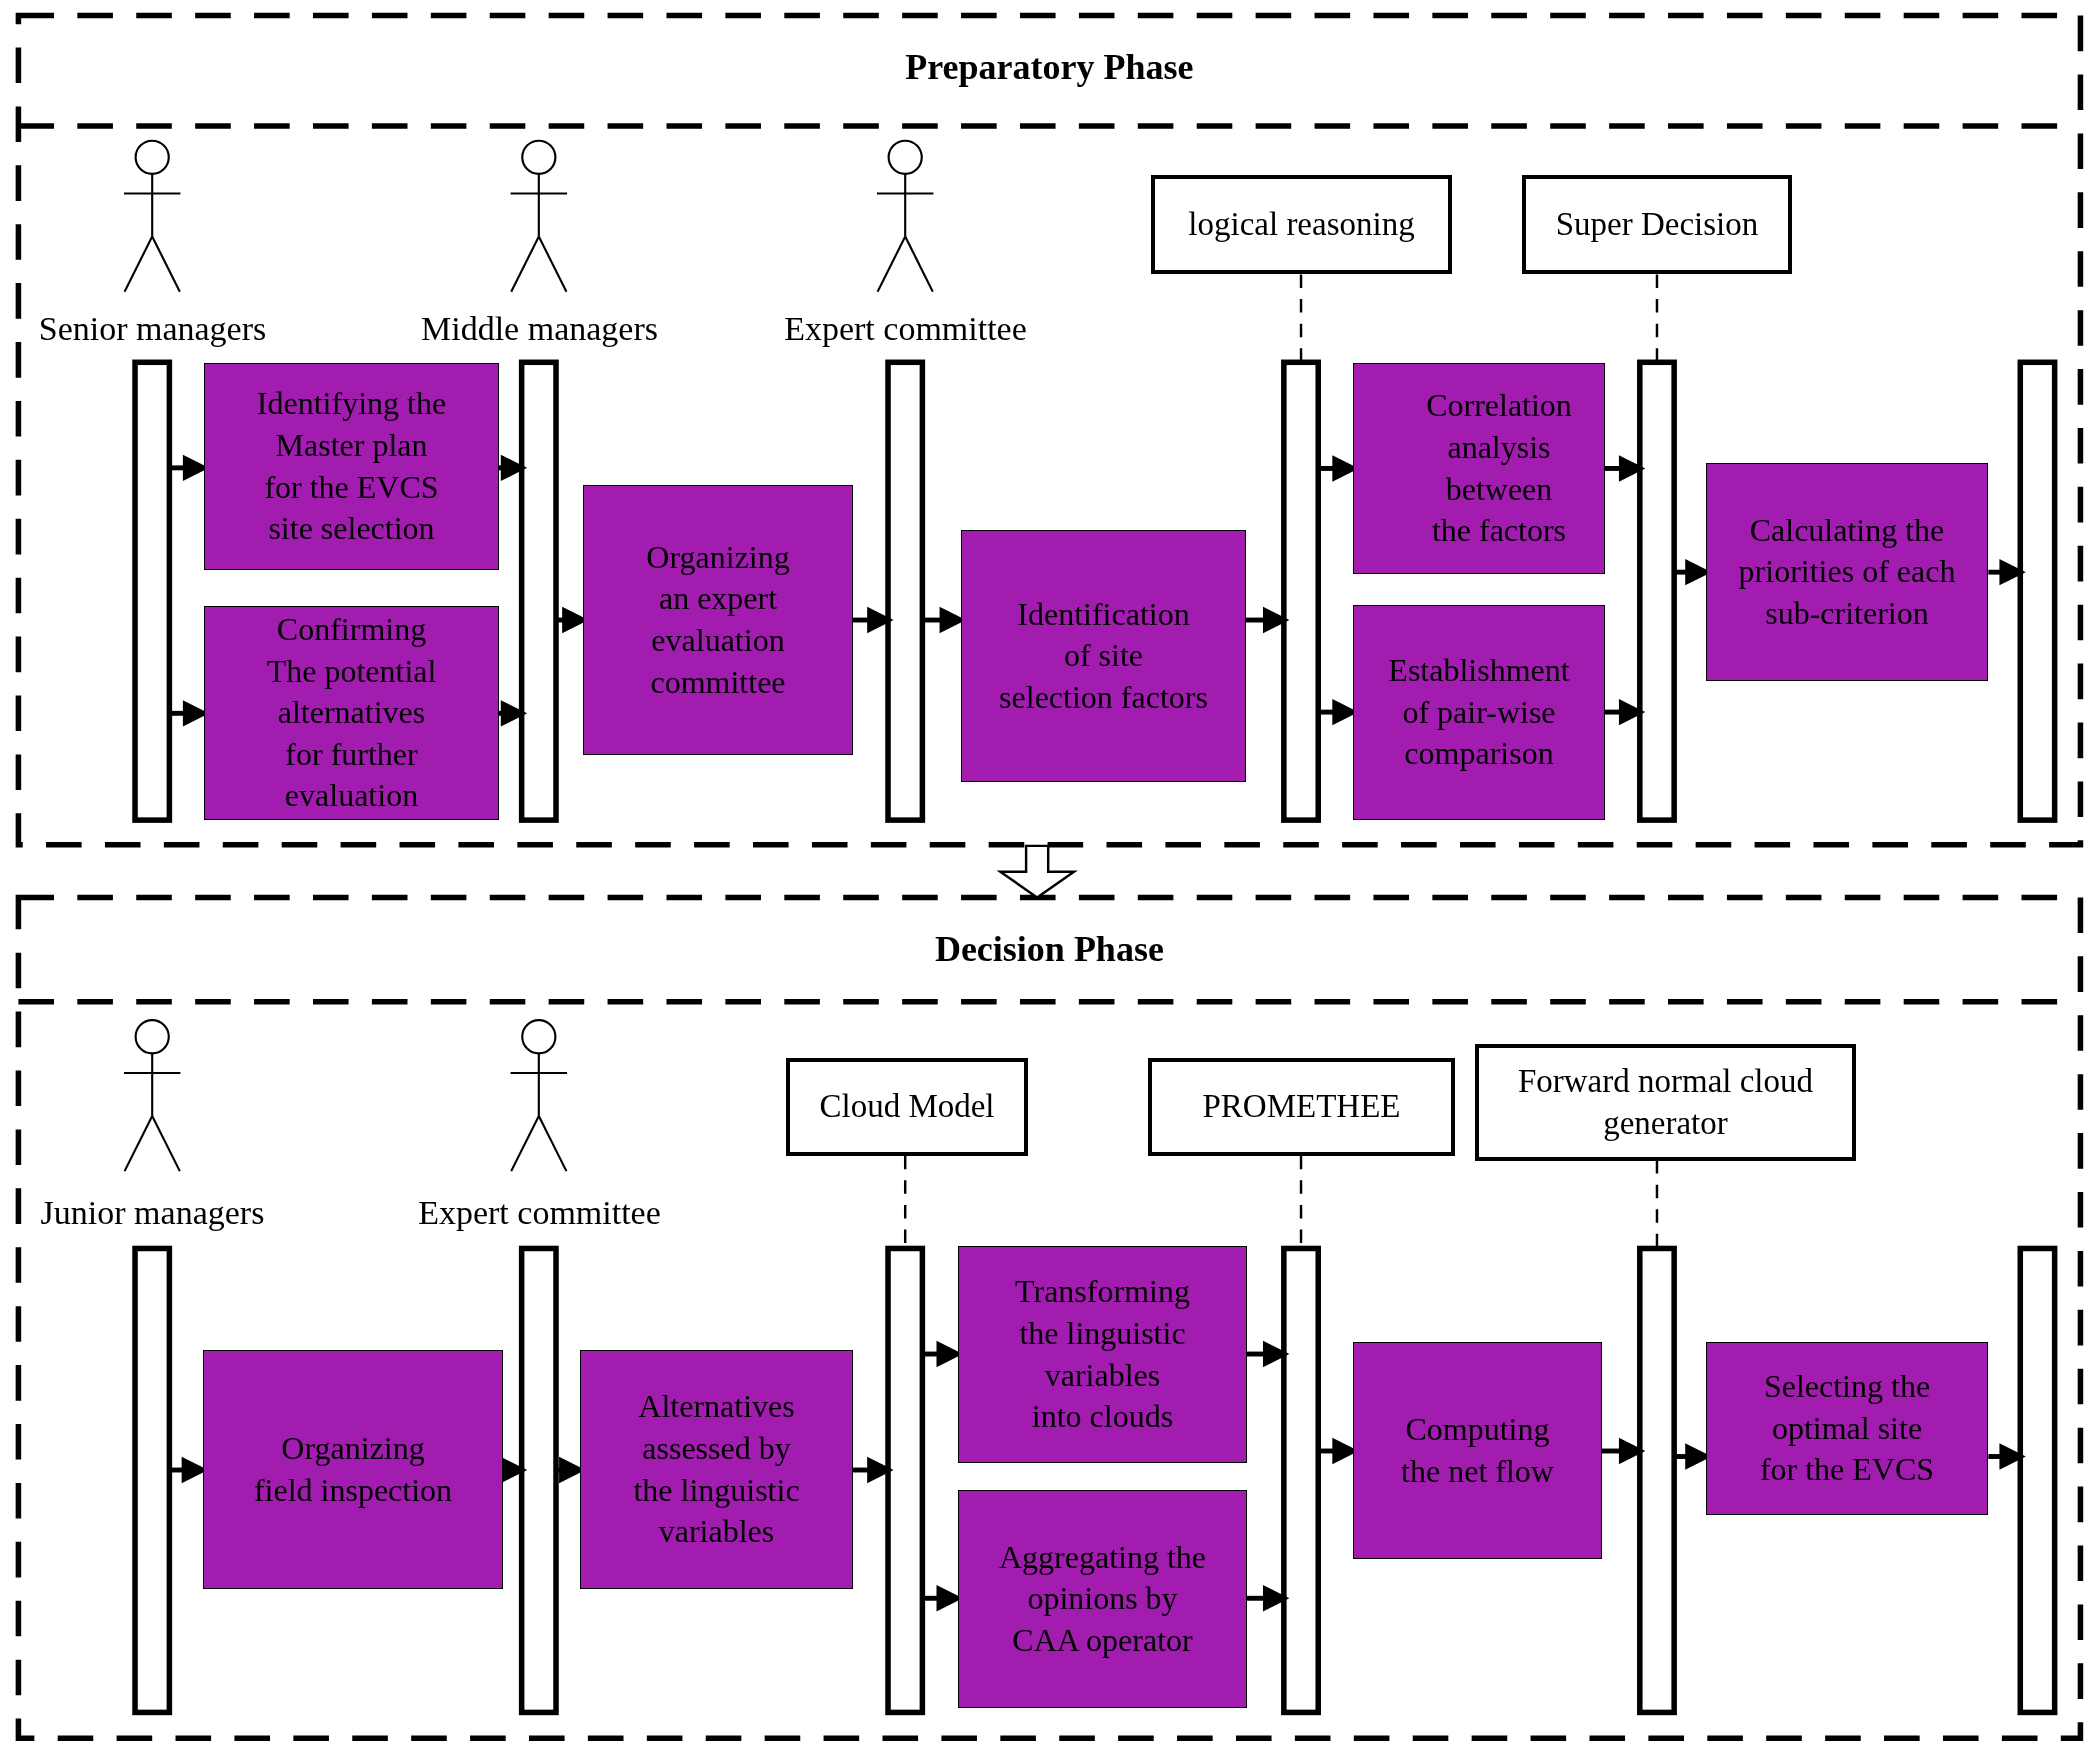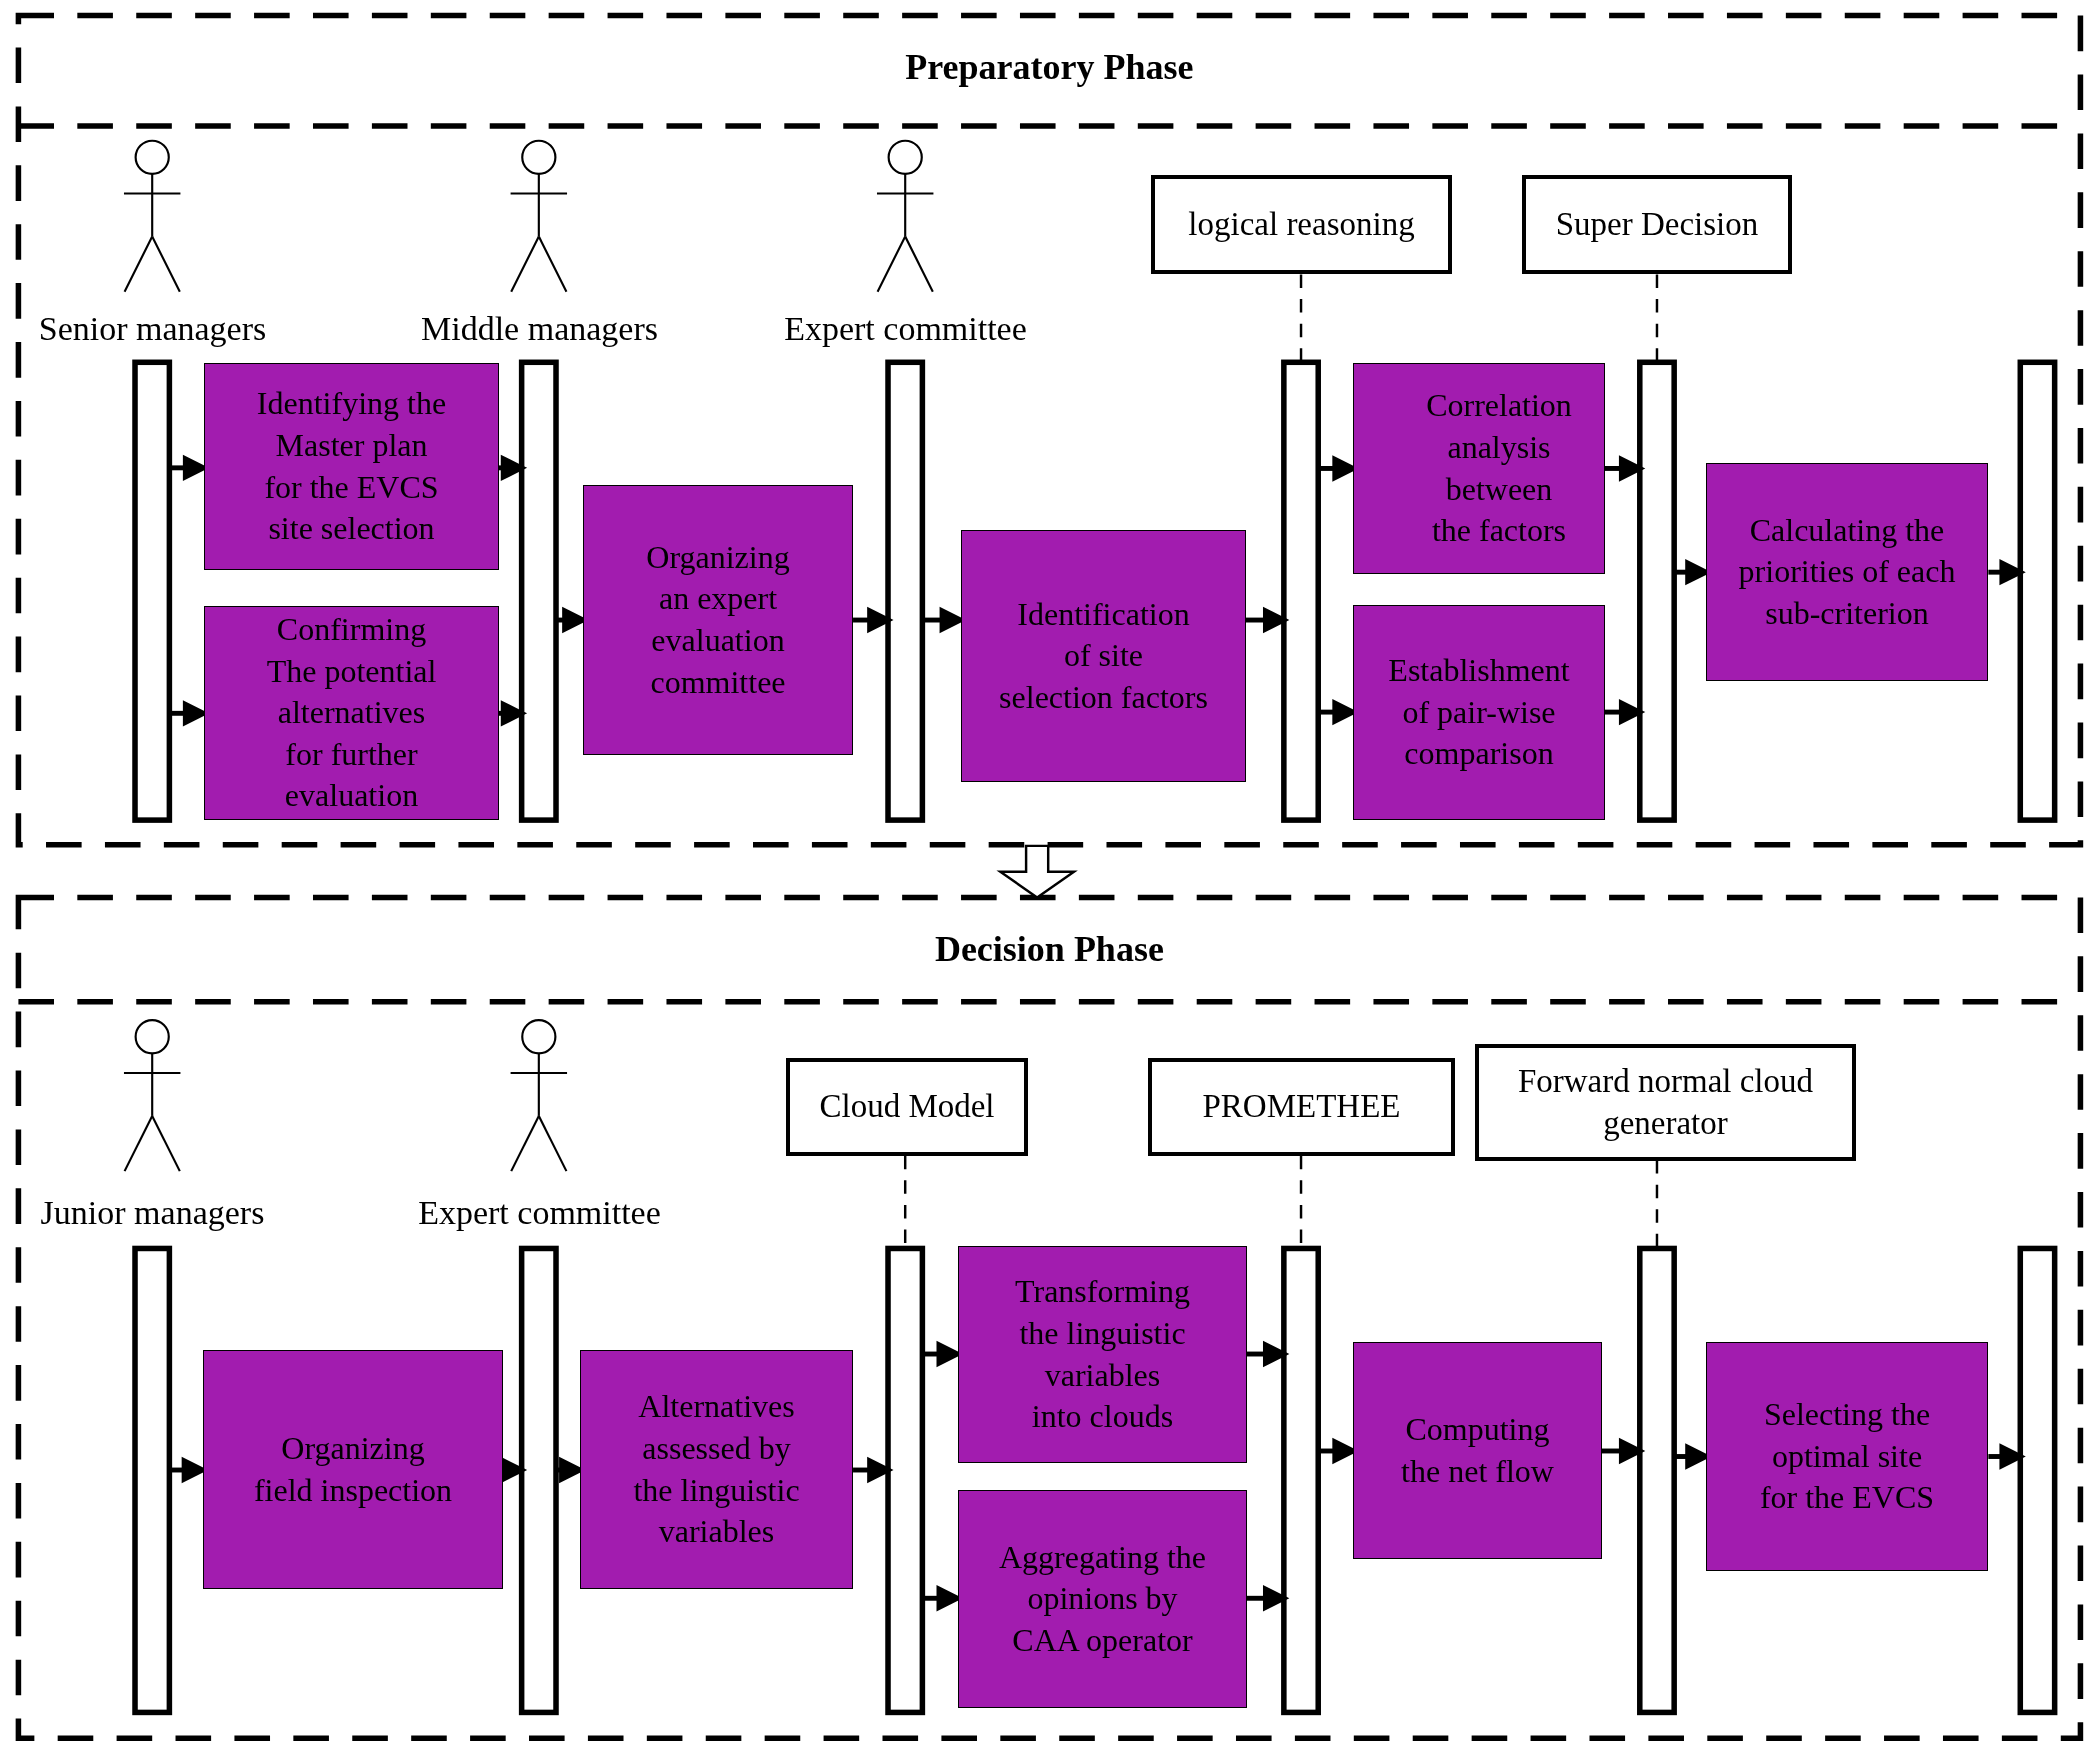--- a/index.html
+++ b/index.html
@@ -253,18 +253,18 @@
 variables</div>
   <div class="box" style="left:958px;top:1246px;width:289px;height:217px;">Transforming
 the linguistic
 variables
 into clouds</div>
   <div class="box" style="left:958px;top:1490px;width:289px;height:218px;">Aggregating the
 opinions by
 CAA operator</div>
   <div class="box" style="left:1353px;top:1342px;width:249px;height:217px;">Computing
 the net flow</div>
-  <div class="box" style="left:1706px;top:1342px;width:282px;height:229px;">Selecting the
+  <div class="box" style="left:1706px;top:1342px;width:282px;height:173px;">Selecting the
 optimal site
 for the EVCS</div>
 
 </div>
 
 
 </body></html>

